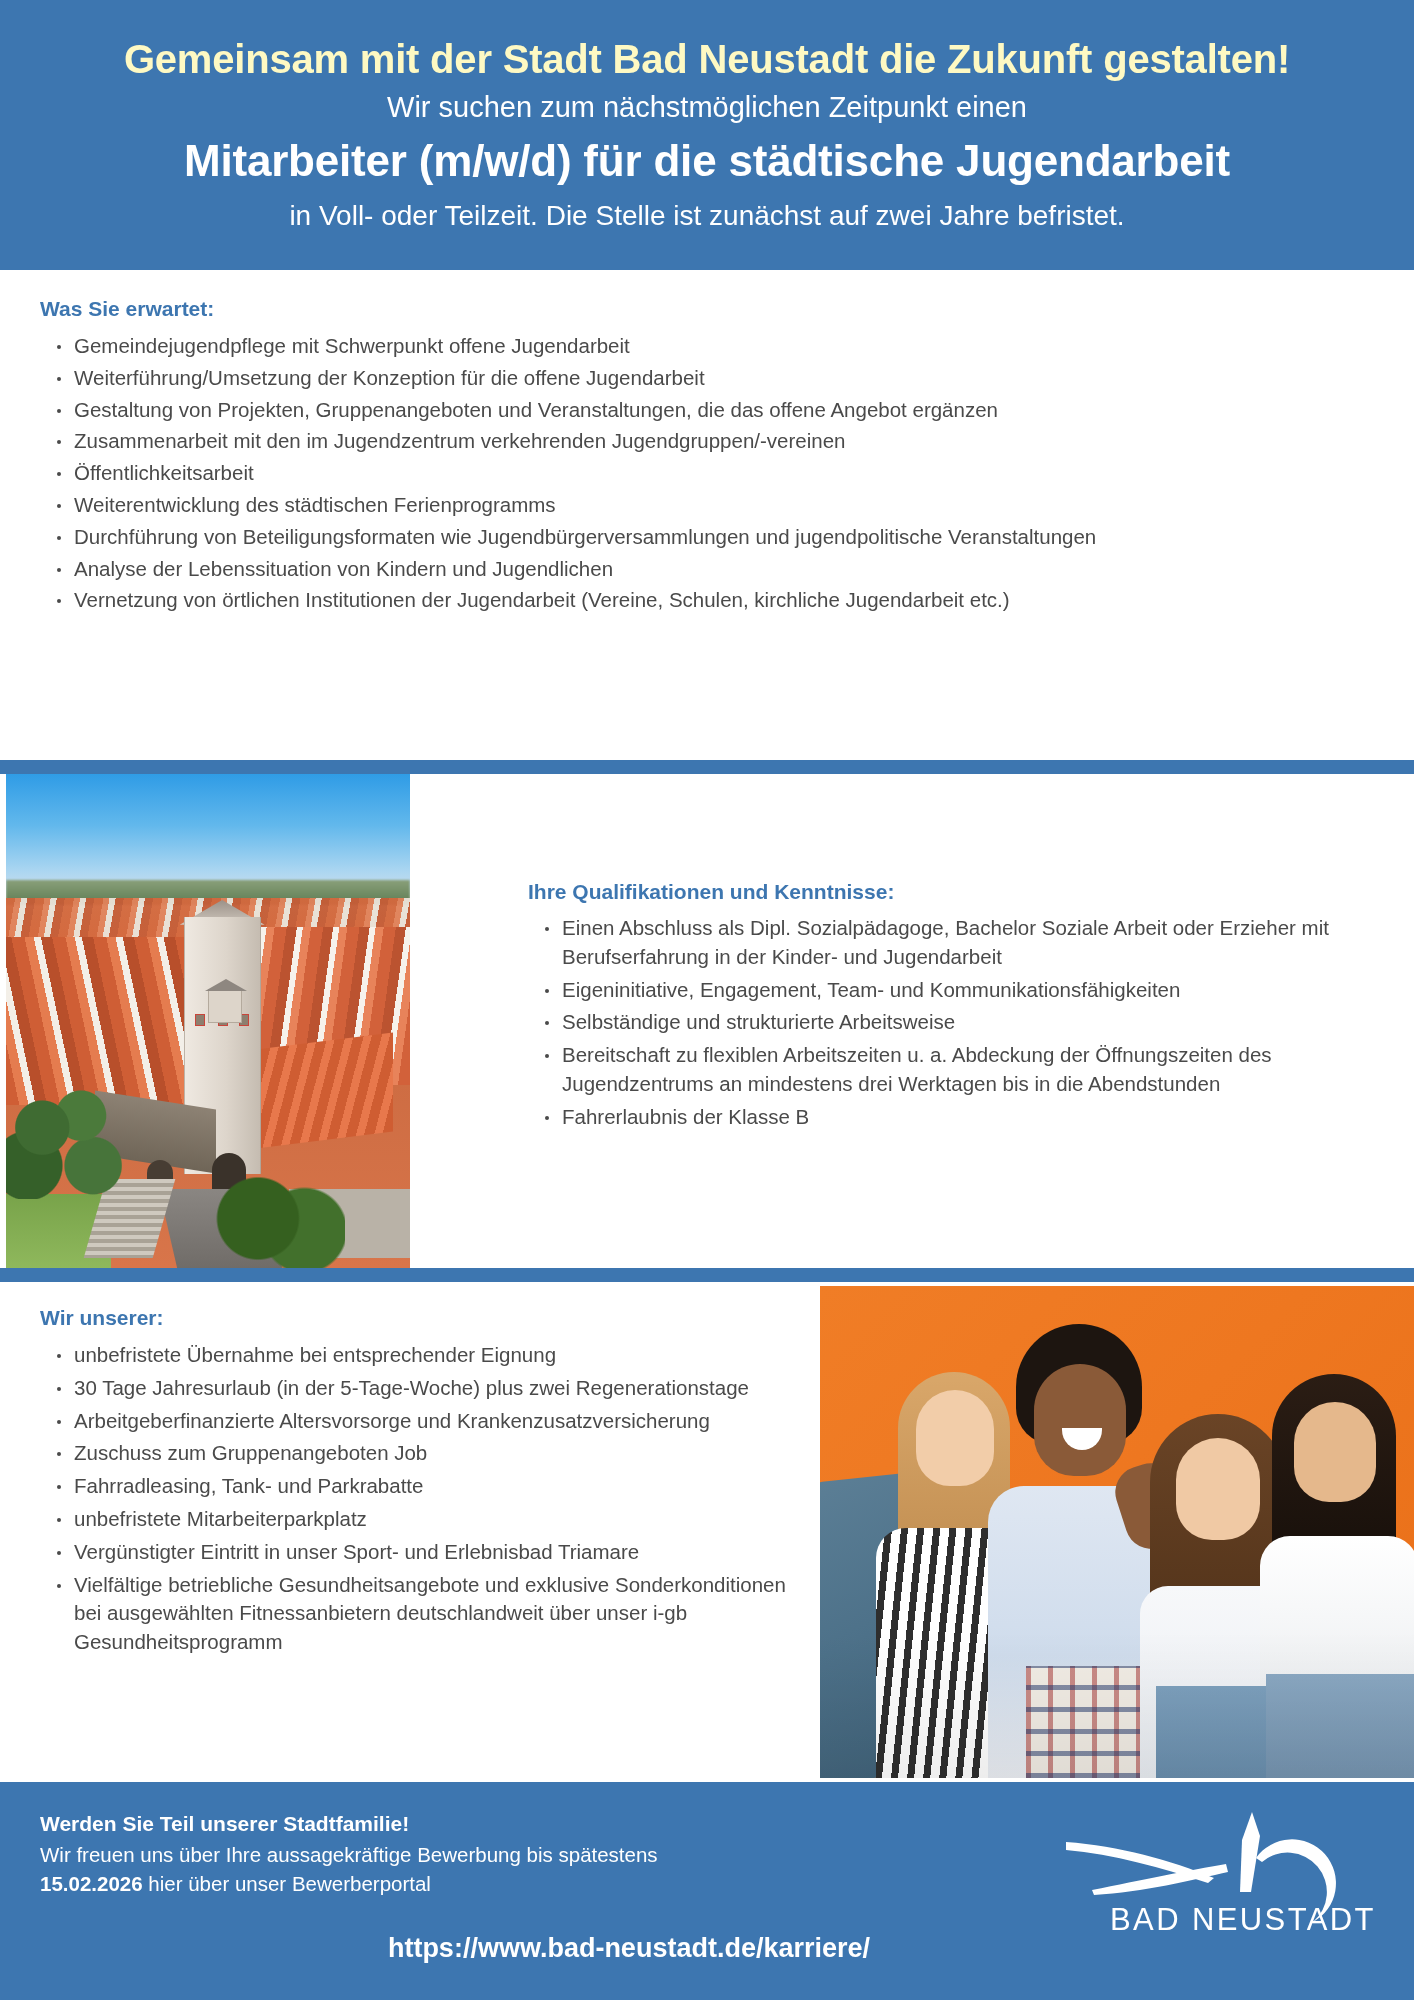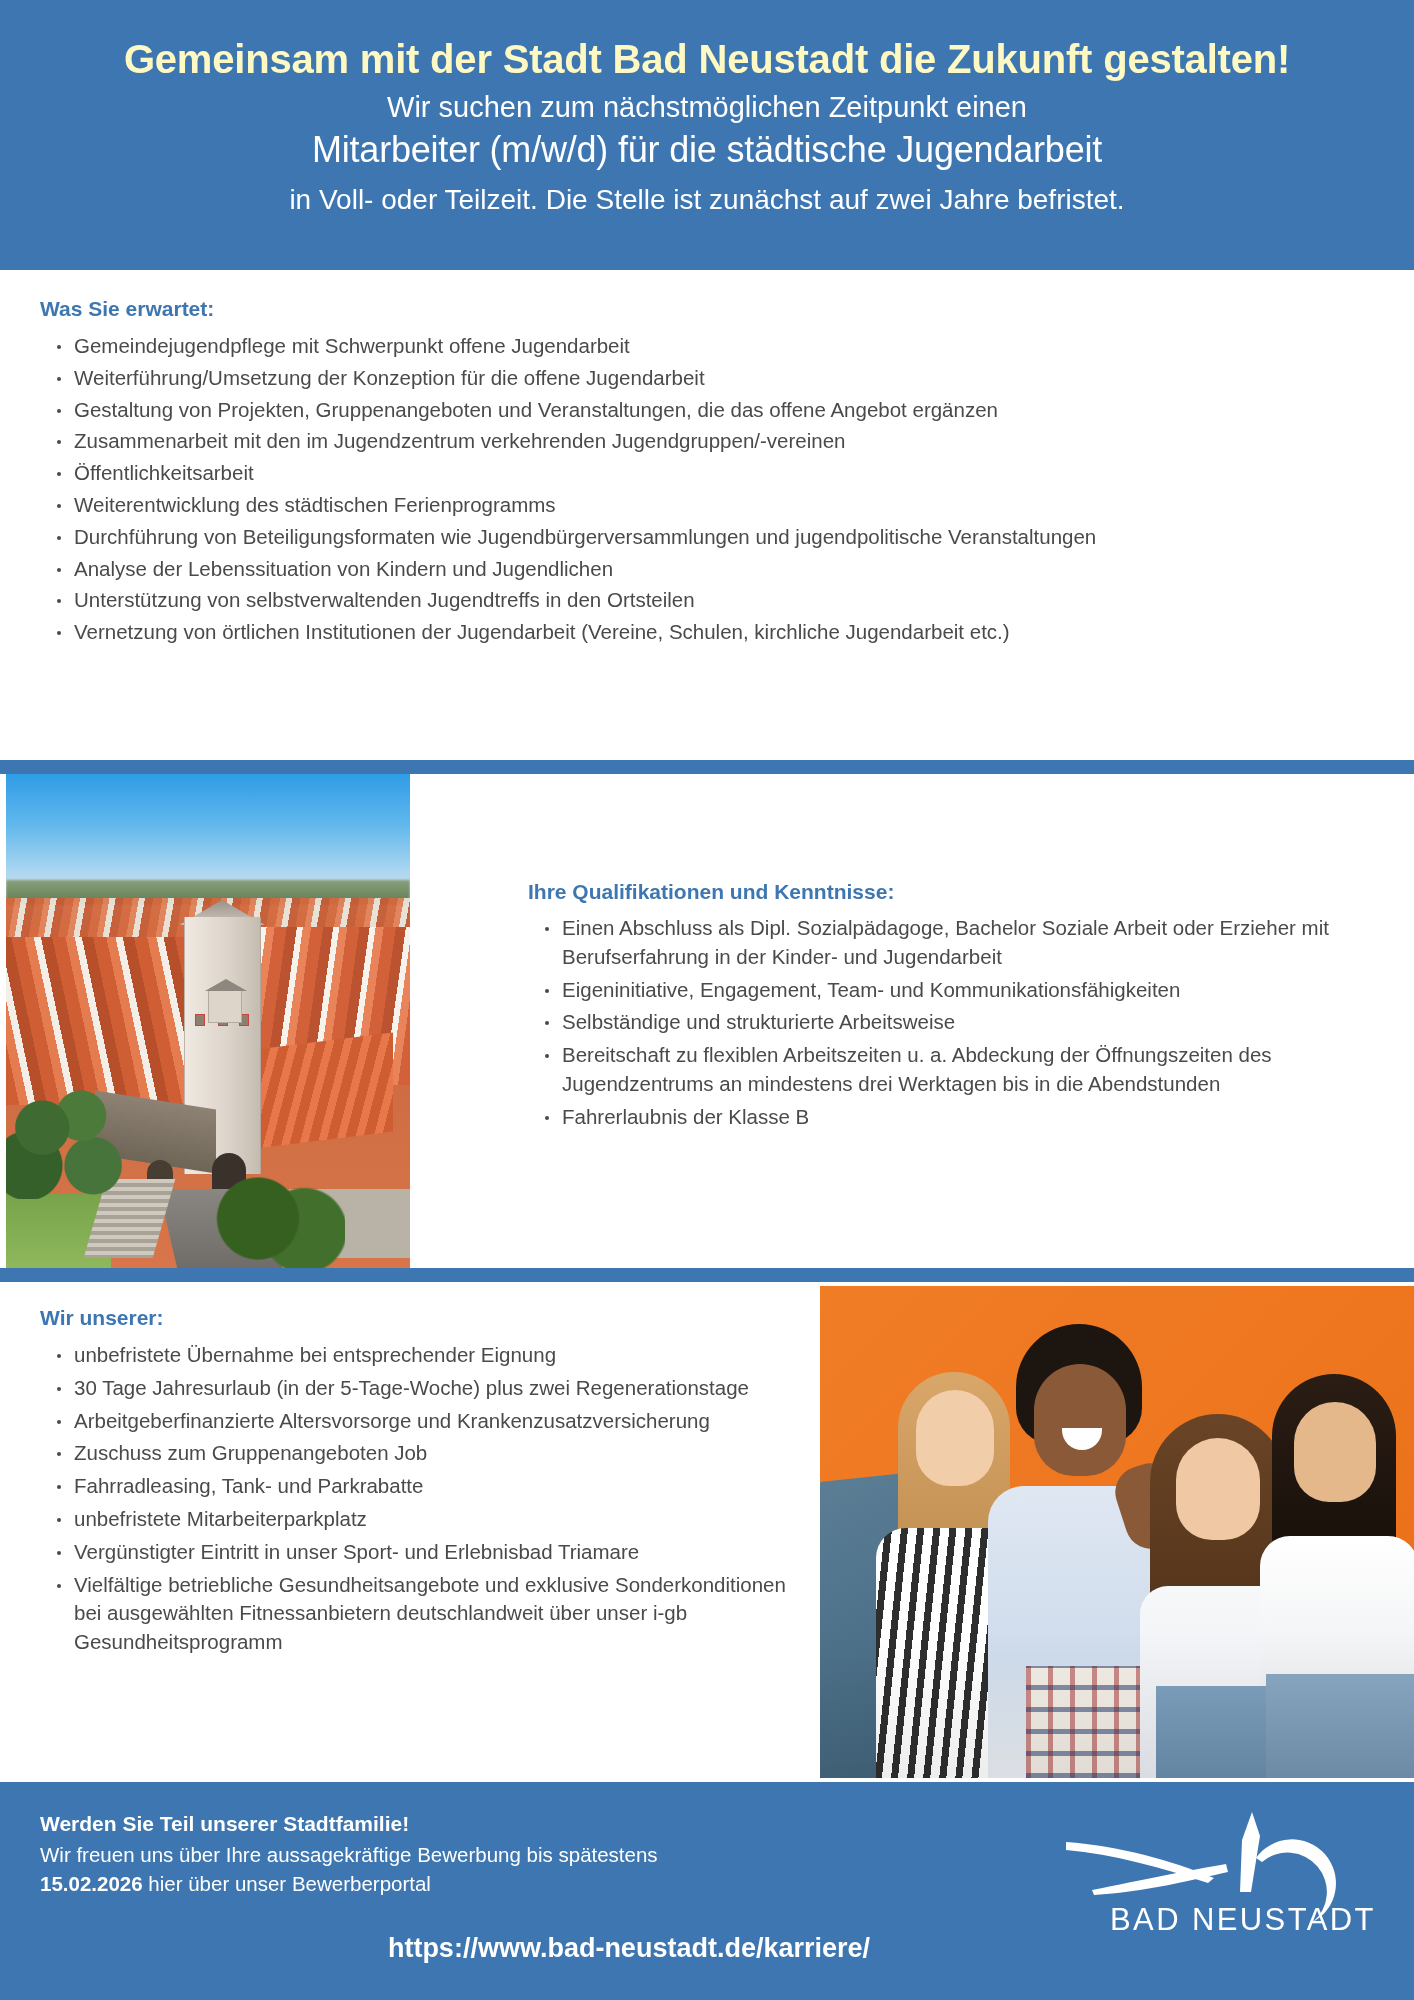--- a/index.html
+++ b/index.html
@@ -38,24 +38,25 @@
     letter-spacing: -0.2px;
   }
   .hdr-line2 {
     font-size: 29px;
     font-weight: normal;
     color: #ffffff;
     line-height: 1.45;
     margin-top: 4px;
   }
   .hdr-line3 {
-    font-size: 36px;
-    font-weight: normal;
+    font-size: 44px;
+    font-weight: bold;
     color: #ffffff;
     line-height: 1.22;
+    margin-top: 6px;
     letter-spacing: -0.2px;
   }
   .hdr-line4 {
     font-size: 28px;
     font-weight: normal;
     color: #ffffff;
     line-height: 1.4;
     margin-top: 8px;
   }
 
@@ -422,21 +423,20 @@
     <div class="sec-heading">Was Sie erwartet:</div>
     <ul class="bullets">
       <li>Gemeindejugendpflege mit Schwerpunkt offene Jugendarbeit</li>
       <li>Weiterführung/Umsetzung der Konzeption für die offene Jugendarbeit</li>
       <li>Gestaltung von Projekten, Gruppenangeboten und Veranstaltungen, die das offene Angebot ergänzen</li>
       <li>Zusammenarbeit mit den im Jugendzentrum verkehrenden Jugendgruppen/-vereinen</li>
       <li>Öffentlichkeitsarbeit</li>
       <li>Weiterentwicklung des städtischen Ferienprogramms</li>
       <li>Durchführung von Beteiligungsformaten wie Jugendbürgerversammlungen und jugendpolitische Veranstaltungen</li>
       <li>Analyse der Lebenssituation von Kindern und Jugendlichen</li>
-      <li>Unterstützung von selbstverwaltenden Jugendtreffs in den Ortsteilen</li>
       <li>Vernetzung von örtlichen Institutionen der Jugendarbeit (Vereine, Schulen, kirchliche Jugendarbeit etc.)</li>
     </ul>
   </div>
 
   <div class="divider div-1"></div>
 
   <div class="sec-qual">
 
     <div class="photo-town">
       <div class="pt-sky"></div>

